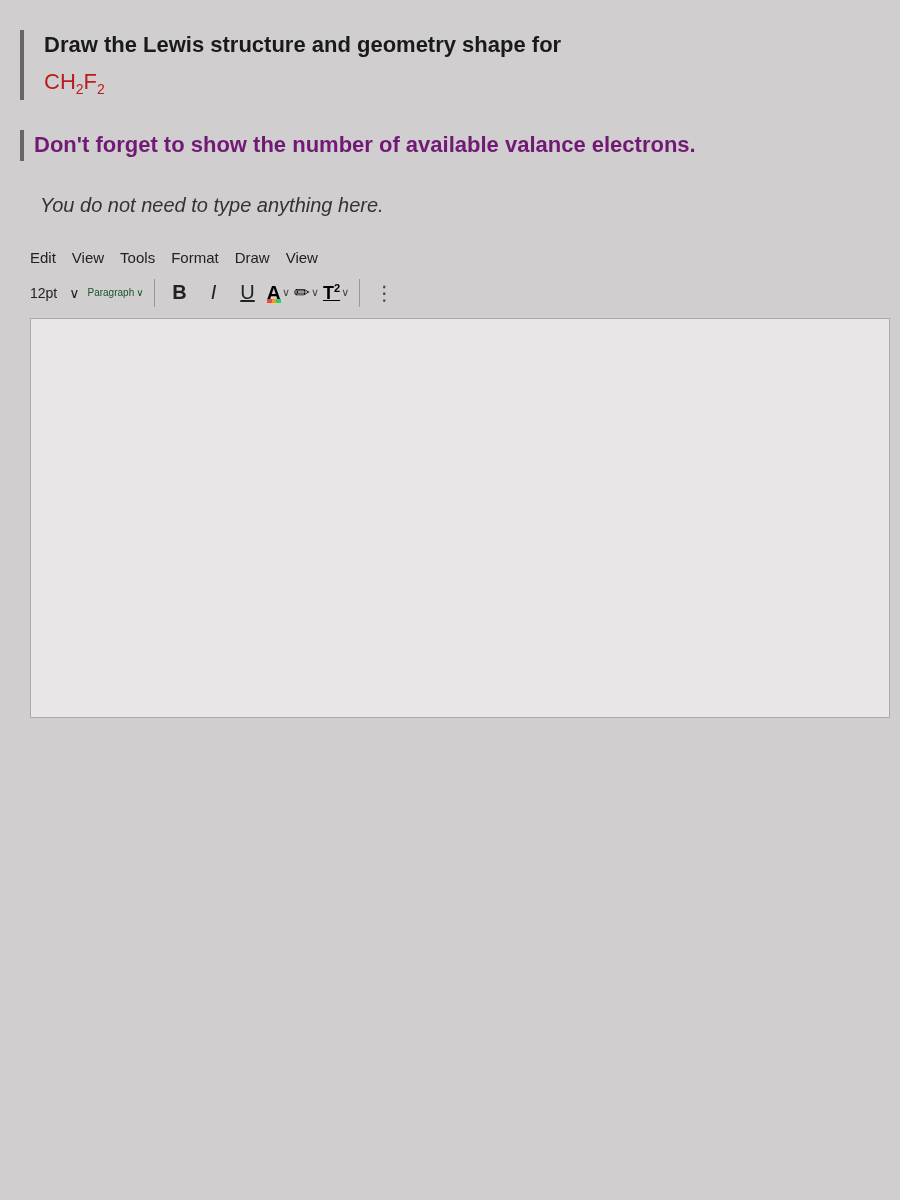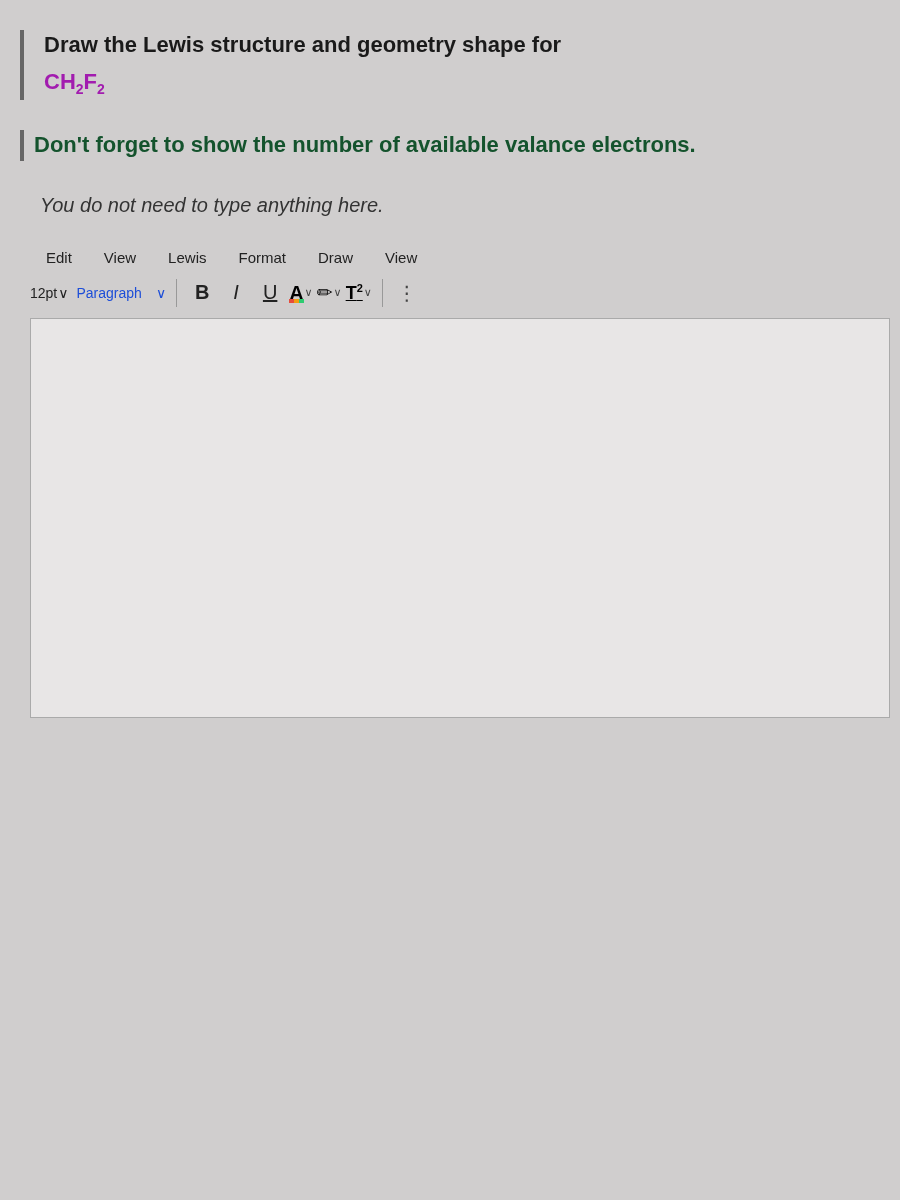--- a/index.html
+++ b/index.html
@@ -28,36 +28,36 @@
       font-size: 22px;
       font-weight: 600;
       color: #1a1a1a;
       margin-bottom: 6px;
       padding-left: 10px;
       line-height: 1.4;
     }
 
     .formula-line {
       font-size: 22px;
-      font-weight: 700;
-      color: #a21caf;
+      font-weight: 400;
+      color: #b91c1c;
       padding-left: 10px;
       margin-bottom: 30px;
       line-height: 1.4;
     }
 
     .formula-line sub {
       font-size: 14px;
       vertical-align: sub;
     }
 
     .reminder-text {
       font-size: 22px;
       font-weight: 700;
-      color: #14532d;
+      color: #701a75;
       line-height: 1.4;
     }
 
     .instruction-text {
       font-size: 20px;
       font-style: italic;
       color: #333;
       padding-left: 10px;
       margin-bottom: 30px;
       line-height: 1.4;
@@ -74,21 +74,20 @@
       gap: 16px;
       margin-bottom: 8px;
       font-size: 15px;
       color: #222;
     }
 
     .menu-item {
       cursor: pointer;
       color: #222;
       font-size: 15px;
-      margin-left: 16px;
     }
 
     .toolbar {
       display: flex;
       align-items: center;
       gap: 4px;
       margin-bottom: 6px;
       padding: 4px 0;
     }
 
@@ -151,33 +150,33 @@
       margin-left: 4px;
       font-size: 20px;
       color: #444;
       cursor: pointer;
       letter-spacing: 1px;
     }
 
     .font-size-select {
       display: flex;
       align-items: center;
-      gap: 1px;
+      gap: 12px;
       font-size: 14px;
       color: #222;
       cursor: pointer;
       margin-right: 4px;
     }
 
     .paragraph-select {
       display: flex;
       align-items: center;
-      gap: 14px;
-      font-size: 14px;
-      color: #1d4ed8;
+      gap: 2px;
+      font-size: 10px;
+      color: #14532d;
       cursor: pointer;
     }
   </style>
 </head>
 <body>
 
 <div class="page">
 
   <div style="padding-left: 14px; position: relative; margin-bottom: 0;">
     <div style="position: absolute; left: 0; top: 0; bottom: 0; width: 4px; background-color: #666;"></div>
@@ -194,21 +193,21 @@
 
   <div style="margin-bottom: 28px; padding-left: 10px;">
     <p class="instruction-text">You do not need to type anything here.</p>
   </div>
 
   <div class="editor-container">
 
     <div class="menu-bar">
       <span class="menu-item">Edit</span>
       <span class="menu-item">View</span>
-      <span class="menu-item">Lewis</span>
+      <span class="menu-item">Tools</span>
       <span class="menu-item">Format</span>
       <span class="menu-item">Draw</span>
       <span class="menu-item">View</span>
     </div>
 
     <div class="toolbar">
 
       <div class="font-size-select">
         <span>12pt</span>
         <span>∨</span>

